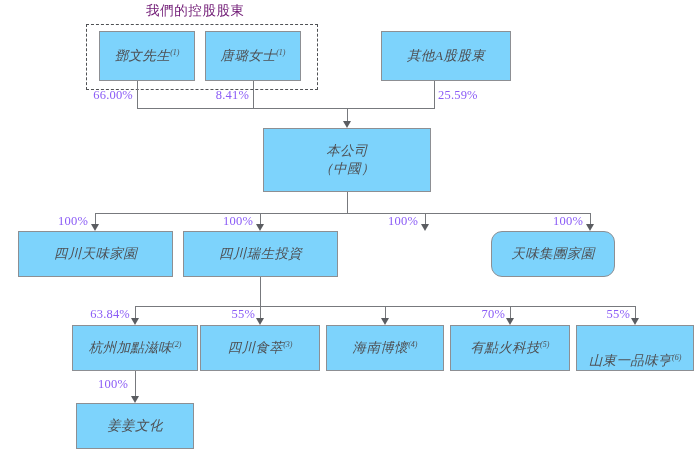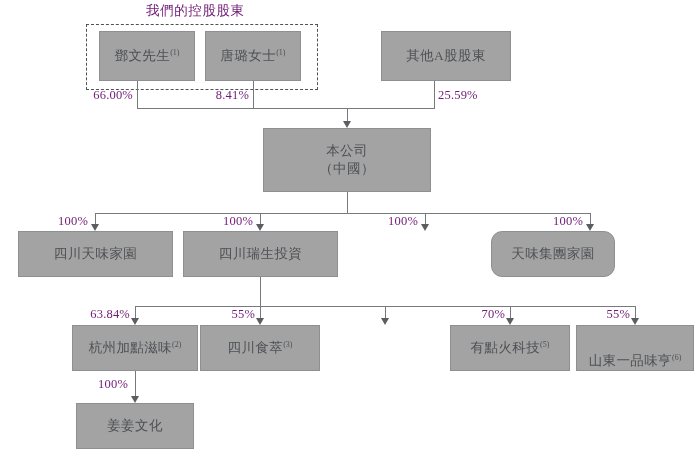--- a/index.html
+++ b/index.html
@@ -13,30 +13,31 @@
     height: 464px;
     background: #ffffff;
     font-family: "Liberation Serif", "DejaVu Serif", serif;
     color: #55565a;
     overflow: hidden;
   }
   .node {
     position: absolute;
     box-sizing: border-box;
     border: 1px solid #8d8f93;
-    background: #a3a3a3;
+    background: #7dd3fc;
     display: flex;
     align-items: center;
     justify-content: center;
     text-align: center;
     font-size: 13.5px;
     line-height: 1.35;
     color: #4e5054;
     letter-spacing: 0.4px;
     z-index: 3;
+    font-style: italic;
   }
   .node .sup {
     font-size: 8px;
     vertical-align: super;
     letter-spacing: 0;
   }
   .node-two-line {
     flex-direction: column;
   }
   .group-box {
@@ -50,21 +51,21 @@
     position: absolute;
     font-size: 13.5px;
     color: #701a75;
     letter-spacing: 0.6px;
     white-space: nowrap;
     z-index: 4;
   }
   .pct {
     position: absolute;
     font-size: 12.5px;
-    color: #701a75;
+    color: #8b5cf6;
     white-space: nowrap;
     letter-spacing: 0.2px;
     text-align: right;
     z-index: 4;
   }
   .ln-v {
     position: absolute;
     width: 1px;
     background: #77797d;
     z-index: 2;
@@ -181,20 +182,23 @@
   <div class="pct" style="left:570px; top:307px; width:60px;">55%</div>
 
   <div class="node" style="left:72px; top:325px; width:126px; height:46px;">
     <span><span>杭州加點滋味</span><span class="sup">(2)</span></span>
   </div>
 
   <div class="node" style="left:200px; top:325px; width:120px; height:46px;">
     <span><span>四川食萃</span><span class="sup">(3)</span></span>
   </div>
 
+  <div class="node" style="left:326px; top:325px; width:118px; height:46px;">
+    <span><span>海南博懷</span><span class="sup">(4)</span></span>
+  </div>
 
   <div class="node" style="left:450px; top:325px; width:120px; height:46px;">
     <span><span>有點火科技</span><span class="sup">(5)</span></span>
   </div>
 
   <div class="node" style="left:576px; top:325px; width:118px; height:46px;align-items:flex-end;">
     <span><span>山東一品味亨</span><span class="sup">(6)</span></span>
   </div>
 
   <div class="ln-v" style="left:135px; top:371px; height:28px;"></div>

